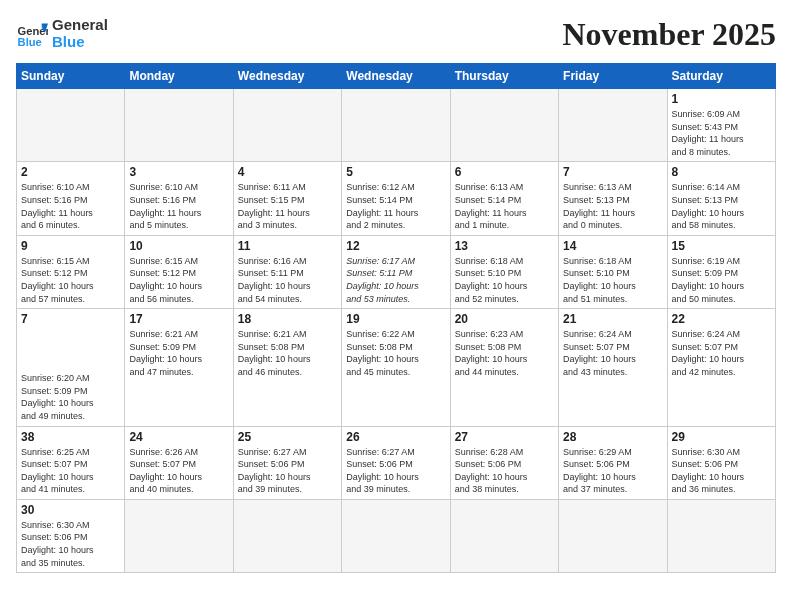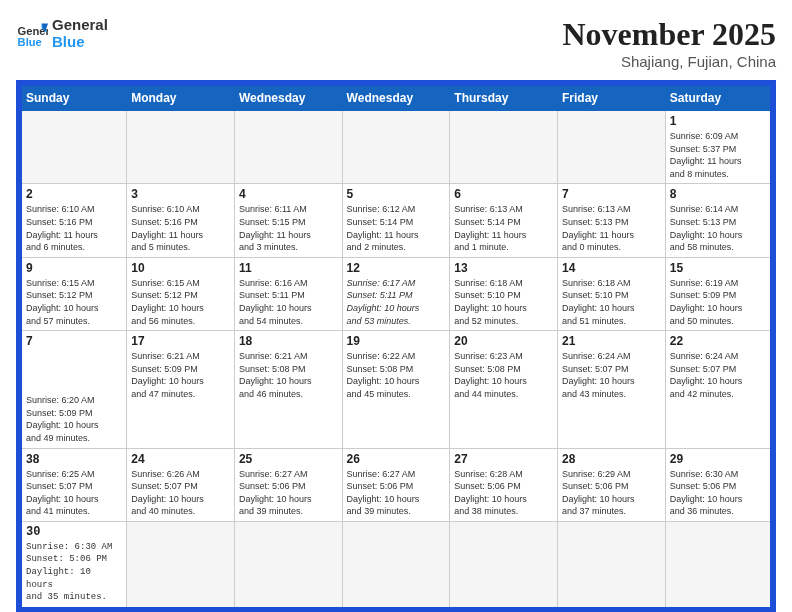--- a/index.html
+++ b/index.html
@@ -32,21 +32,21 @@
       color: #222;
       font-family: Liberation Serif, serif;
     }
     .location {
       font-size: 15px;
       color: #555;
     }
     .calendar {
       width: 100%;
       border-collapse: collapse;
-      border: 6px solid #1d4ed8;
+      border: 1px solid #1d4ed8;
     }
     .calendar th {
       background: #1565C0;
       color: #fff;
       font-size: 12px;
       padding: 5px 4px;
       text-align: left;
       border: 1px solid #1565C0;
     }
     .calendar td {
@@ -64,42 +64,41 @@
       font-size: 12px;
       font-weight: bold;
       display: block;
       margin-bottom: 2px;
     }
     .day-info {
       font-size: 9px;
       color: #333;
       line-height: 1.4;
     }
-    .last-row td { background: #f5f5f5; font-family: Liberation Mono, monospace; }
+    .last-row td { background: #f5f5f5; }
     .last-row td.has-data { background: #fff; }
   </style>
 </head>
 <body>
 
 <div class="header">
   <div class="logo">
     <svg class="logo-icon" viewBox="0 0 40 40">
       <text x="2" y="22" font-size="14" font-family="Arial" font-weight="bold" fill="#333">General</text>
       <text x="2" y="36" font-size="14" font-family="Arial" font-weight="bold" fill="#2196F3">Blue</text>
       <polygon points="32,8 40,20 32,14" fill="#2196F3"></polygon>
       <polygon points="36,8 44,8 40,20" fill="#1565C0" transform="translate(-4,0)"></polygon>
     </svg>
     <div>
       <div style="font-size:15px;font-weight:bold;color:#333;">General</div>
       <div style="font-size:15px;font-weight:bold;color:#2196F3;">Blue</div>
     </div>
   </div>
   <div class="title-block">
     <div class="month-title">November 2025</div>
-    <div class="location">Shajiang, Fujian, China</div>
   </div>
 </div>
 
 <table class="calendar">
   <thead>
     <tr>
     <th>Sunday</th>
         <th>Monday</th>
         <th>Wednesday</th>
         <th>Wednesday</th>
@@ -112,21 +111,21 @@
   <tr>
         <td class="empty"></td>
         <td class="empty"></td>
         <td class="empty"></td>
         <td class="empty"></td>
         <td class="empty"></td>
         <td class="empty"></td>
         <td>
           <span class="day-num">1</span>
           <div class="day-info" style="white-space: pre-line;">Sunrise: 6:09 AM
-Sunset: 5:37 PM
+Sunset: 5:43 PM
 Daylight: 11 hours
 and 8 minutes.</div>
         </td>
       </tr>
       <tr>
         <td>
           <span class="day-num">2</span>
           <div class="day-info" style="white-space: pre-line;">Sunrise: 6:10 AM
 Sunset: 5:16 PM
 Daylight: 11 hours

